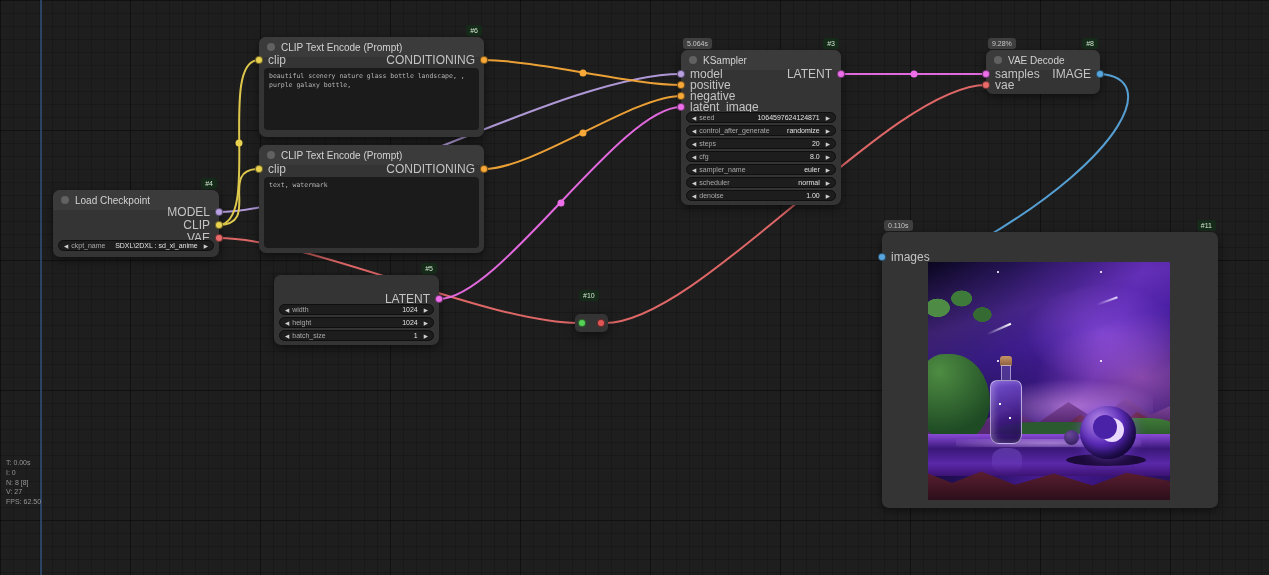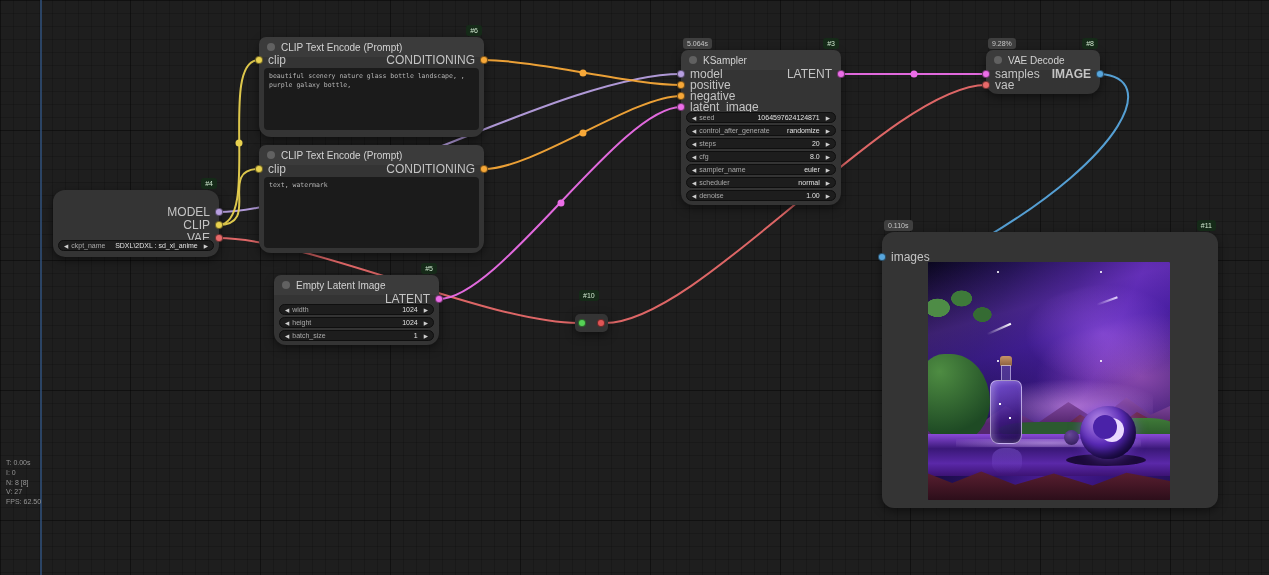--- a/index.html
+++ b/index.html
@@ -11,21 +11,21 @@
       linear-gradient(rgba(0,0,0,.30) 1px, transparent 1px),
       linear-gradient(90deg, rgba(0,0,0,.30) 1px, transparent 1px),
       linear-gradient(rgba(0,0,0,.16) 1px, transparent 1px),
       linear-gradient(90deg, rgba(0,0,0,.16) 1px, transparent 1px);
     background-size:130px 130px,130px 130px,13px 13px,13px 13px;
     font-family:"Liberation Sans", sans-serif;
   }
   .guide{position:absolute;left:40px;top:0;bottom:0;width:2px;background:#30517d;opacity:.75;z-index:0;}
   svg.wires{position:absolute;left:0;top:0;z-index:1;}
   svg.wires path{fill:none;stroke-width:2;stroke-linecap:round;opacity:.95;}
-  .node{position:absolute;background:#343434;border-radius:12px;box-shadow:0 3px 10px rgba(0,0,0,.5);z-index:2;}
+  .node{position:absolute;background:#343434;border-radius:7px;box-shadow:0 3px 10px rgba(0,0,0,.5);z-index:2;}
   .titlebar{height:20px;display:flex;align-items:center;gap:6px;padding:0 8px;color:#d2d2d2;
     font-size:10px;background:#3b3b3b;border-radius:7px 7px 0 0;white-space:nowrap;overflow:hidden;}
   .cdot{width:8px;height:8px;border-radius:50%;background:#616161;flex:none;}
   .slot{position:absolute;font-size:12px;color:#c4c4c4;height:10px;line-height:10px;white-space:nowrap;}
   .slot.in{left:9px;}
   .slot.out{right:9px;text-align:center;}
   .port{position:absolute;width:8px;height:8px;border-radius:50%;z-index:3;border:1px solid rgba(0,0,0,.5);}
   .port.in{left:-4px;}
   .port.out{right:-4px;}
   .widget{position:absolute;left:5px;right:5px;height:11px;background:#1d1d1d;border:1px solid #0f0f0f;
@@ -113,20 +113,24 @@
     <circle cx="239" cy="143" r="3.5" fill="#e8d14f"></circle>
     <circle cx="583" cy="73" r="3.5" fill="#f7a838"></circle>
     <circle cx="583" cy="133" r="3.5" fill="#f7a838"></circle>
     <circle cx="561" cy="203" r="3.5" fill="#ec6ee8"></circle>
     <circle cx="914" cy="74" r="3.5" fill="#ec6ee8"></circle>
     <circle cx="985" cy="238" r="3.5" fill="#58a6dd"></circle>
   </svg>
 
   <div class="node" style="left:53px;top:190px;width:166px;height:67px;">
     <div class="badge id">#4</div>
+    <div class="titlebar">
+      <span class="cdot"></span>
+      <span>Load Checkpoint</span>
+    </div>
     <span class="slot out" style="top:17px;">MODEL</span>
     <span class="slot out" style="top:30px;">CLIP</span>
     <span class="slot out" style="top:43px;">VAE</span>
     <span class="port out" style="top: 18px; background: rgb(183, 159, 224);"></span>
     <span class="port out" style="top: 31px; background: rgb(232, 209, 79);"></span>
     <span class="port out" style="top: 44px; background: rgb(232, 106, 106);"></span>
     <div class="widget" style="top:50px;">
       <span class="arrow">◀</span>
       <span>ckpt_name</span>
       <span class="wval">SDXL\2DXL : sd_xl_anime</span>
@@ -154,24 +158,20 @@
     </div>
     <span class="slot in" style="top:19px;">clip</span>
     <span class="slot out" style="top:19px;">CONDITIONING</span>
     <span class="port in" style="top: 20px; background: rgb(232, 209, 79);"></span>
     <span class="port out" style="top: 20px; background: rgb(247, 168, 56);"></span>
     <div class="textbox" style="top:32px;height:71px;">text, watermark</div>
   </div>
 
   <div class="node" style="left:274px;top:275px;width:165px;height:70px;">
     <div class="badge id">#5</div>
-    <div class="titlebar">
-      <span class="cdot"></span>
-      <span>Empty Latent Image</span>
-    </div>
     <span class="slot out" style="top:19px;">LATENT</span>
     <span class="port out" style="top: 20px; background: rgb(236, 110, 232);"></span>
     <div class="widget" style="top:29px;">
       <span class="arrow">◀</span>
       <span>width</span>
       <span class="wval">1024</span>
       <span class="arrow">▶</span>
     </div>
     <div class="widget" style="top:42px;">
       <span class="arrow">◀</span>
@@ -256,21 +256,21 @@
 
   <div class="node" style="left:986px;top:50px;width:114px;height:44px;">
     <div class="badge time">9.28%</div>
     <div class="badge id">#8</div>
     <div class="titlebar">
       <span class="cdot"></span>
       <span>VAE Decode</span>
     </div>
     <span class="slot in" style="top:19px;">samples</span>
     <span class="slot in" style="top:30px;">vae</span>
-    <span class="slot out" style="top:19px;font-weight:bold;">IMAGE</span>
+    <span class="slot out" style="top:19px;">IMAGE</span>
     <span class="port in" style="top: 20px; background: rgb(236, 110, 232);"></span>
     <span class="port in" style="top: 31px; background: rgb(232, 106, 106);"></span>
     <span class="port out" style="top: 20px; background: rgb(88, 166, 221);"></span>
   </div>
 
   <div class="node" style="left:882px;top:232px;width:336px;height:276px;">
     <div class="badge time">0.110s</div>
     <div class="badge id">#11</div>
     <span class="slot in" style="top:20px;">images</span>
     <span class="port in" style="top: 21px; background: rgb(88, 166, 221);"></span>

